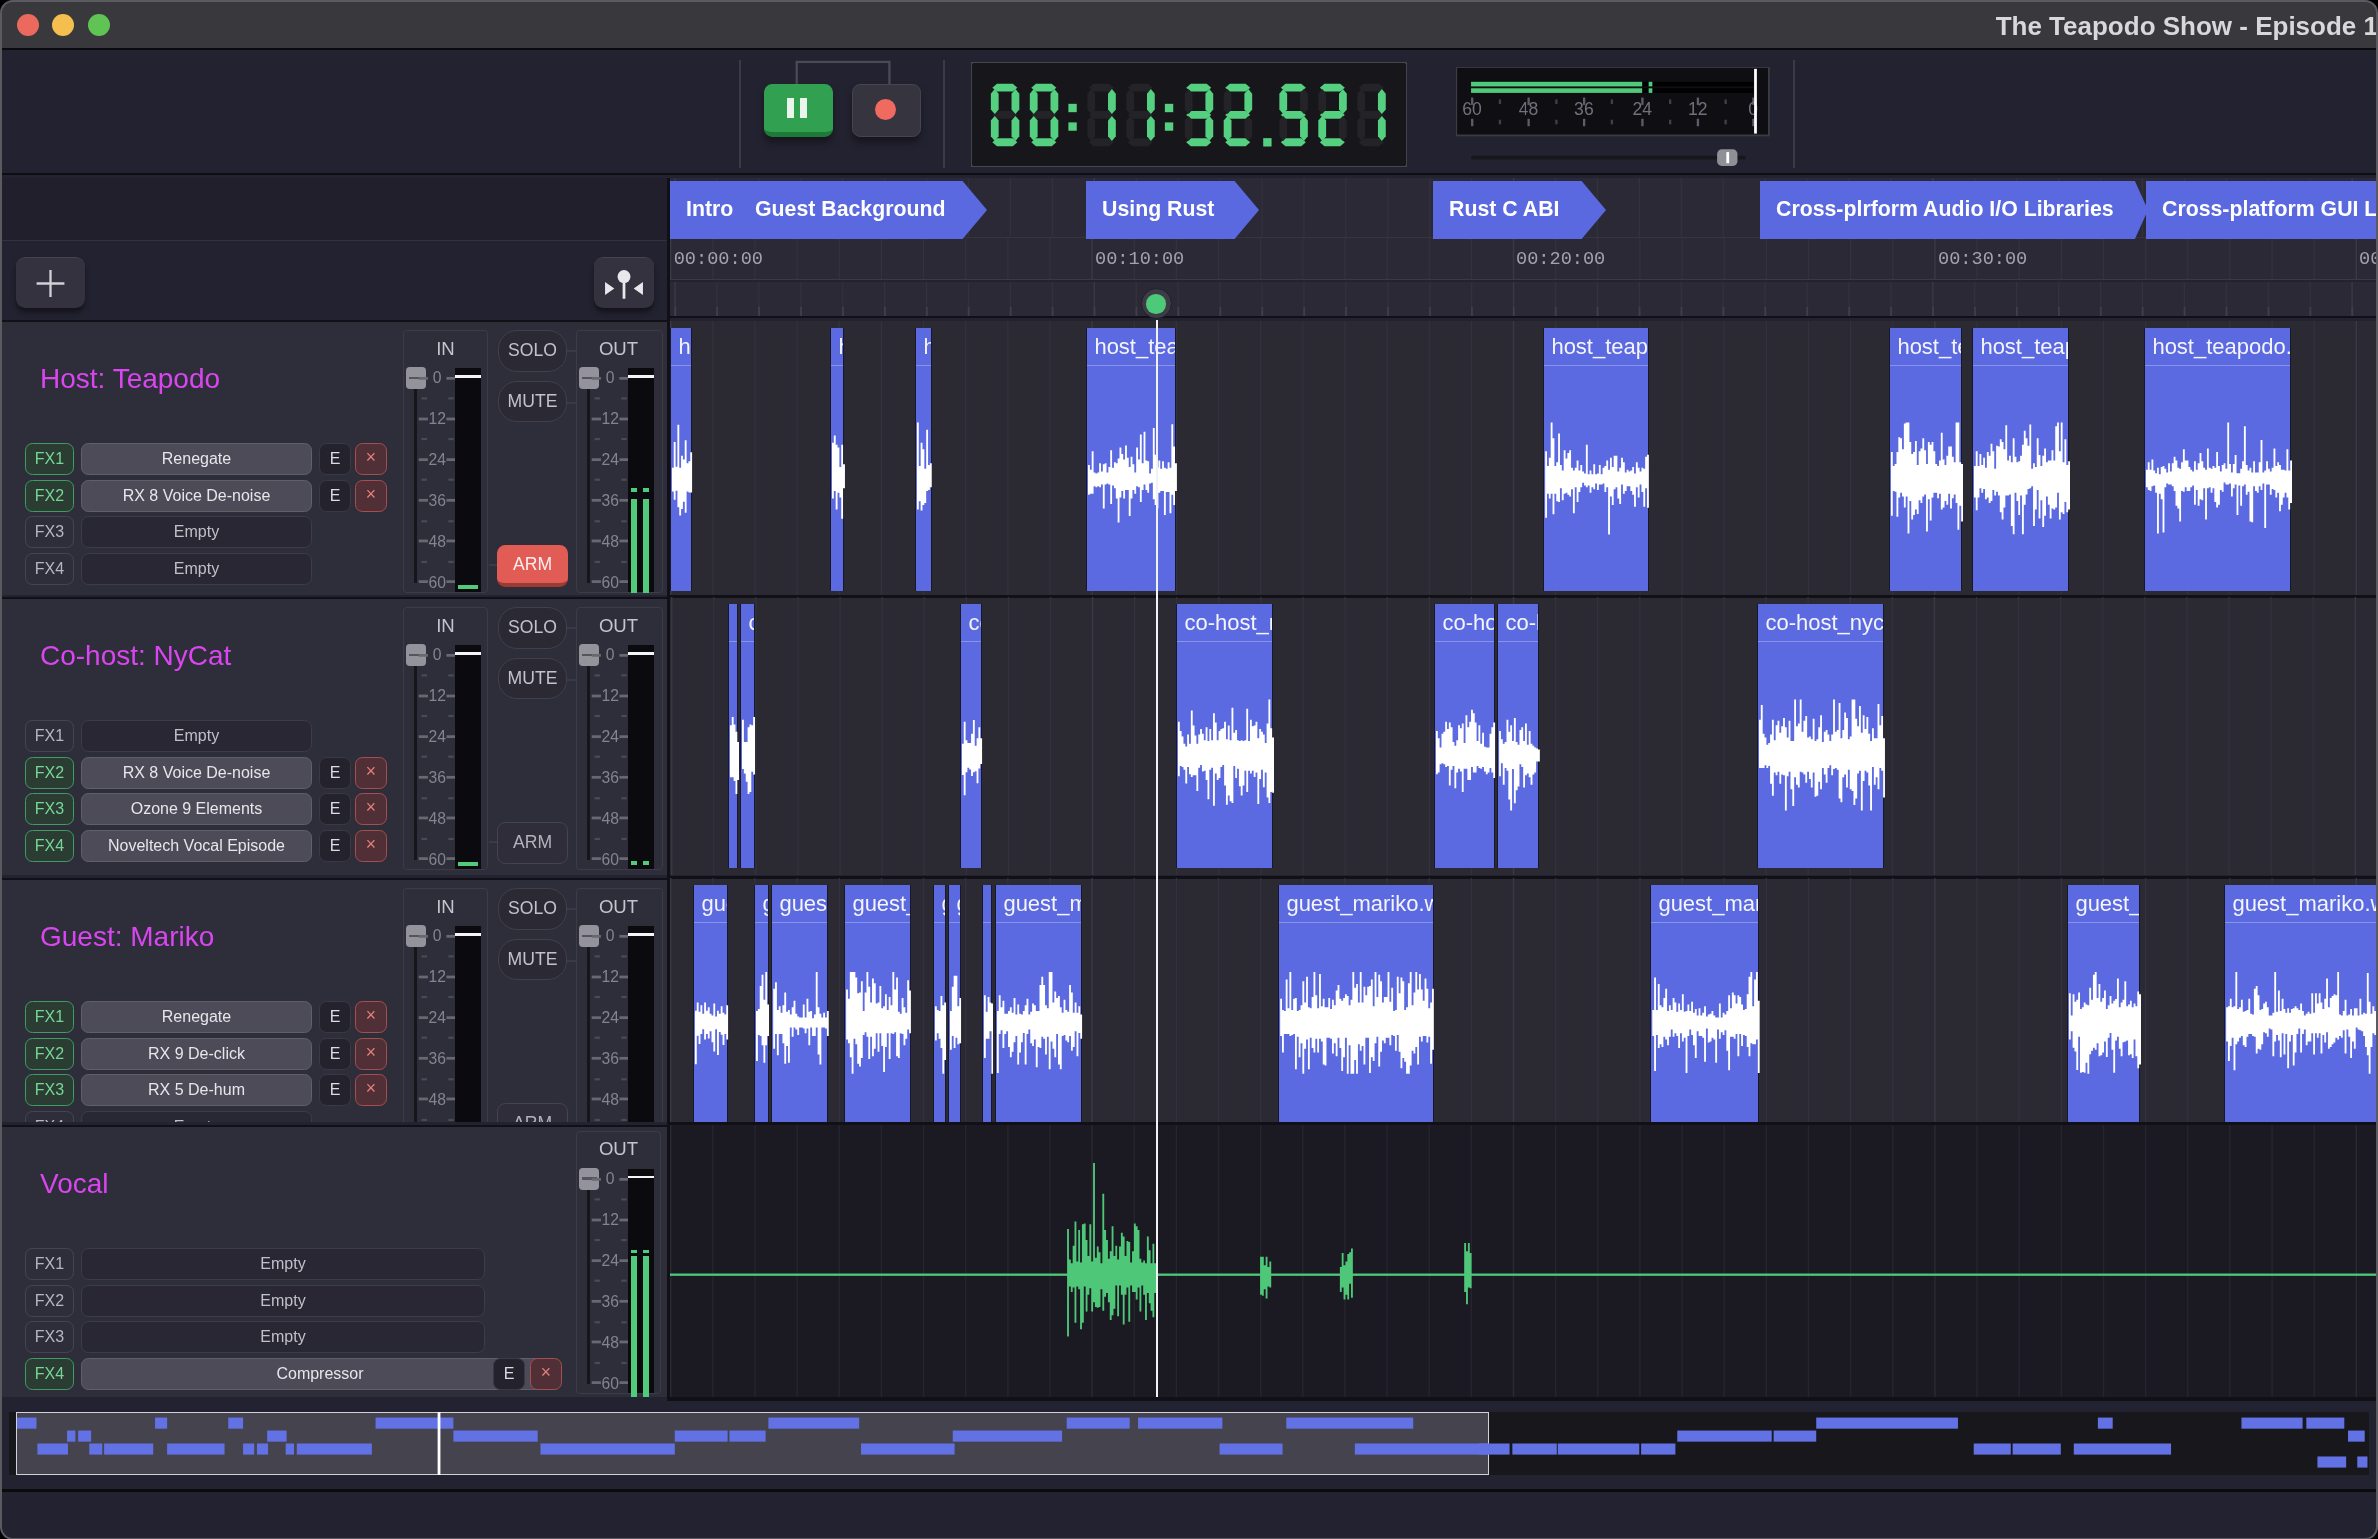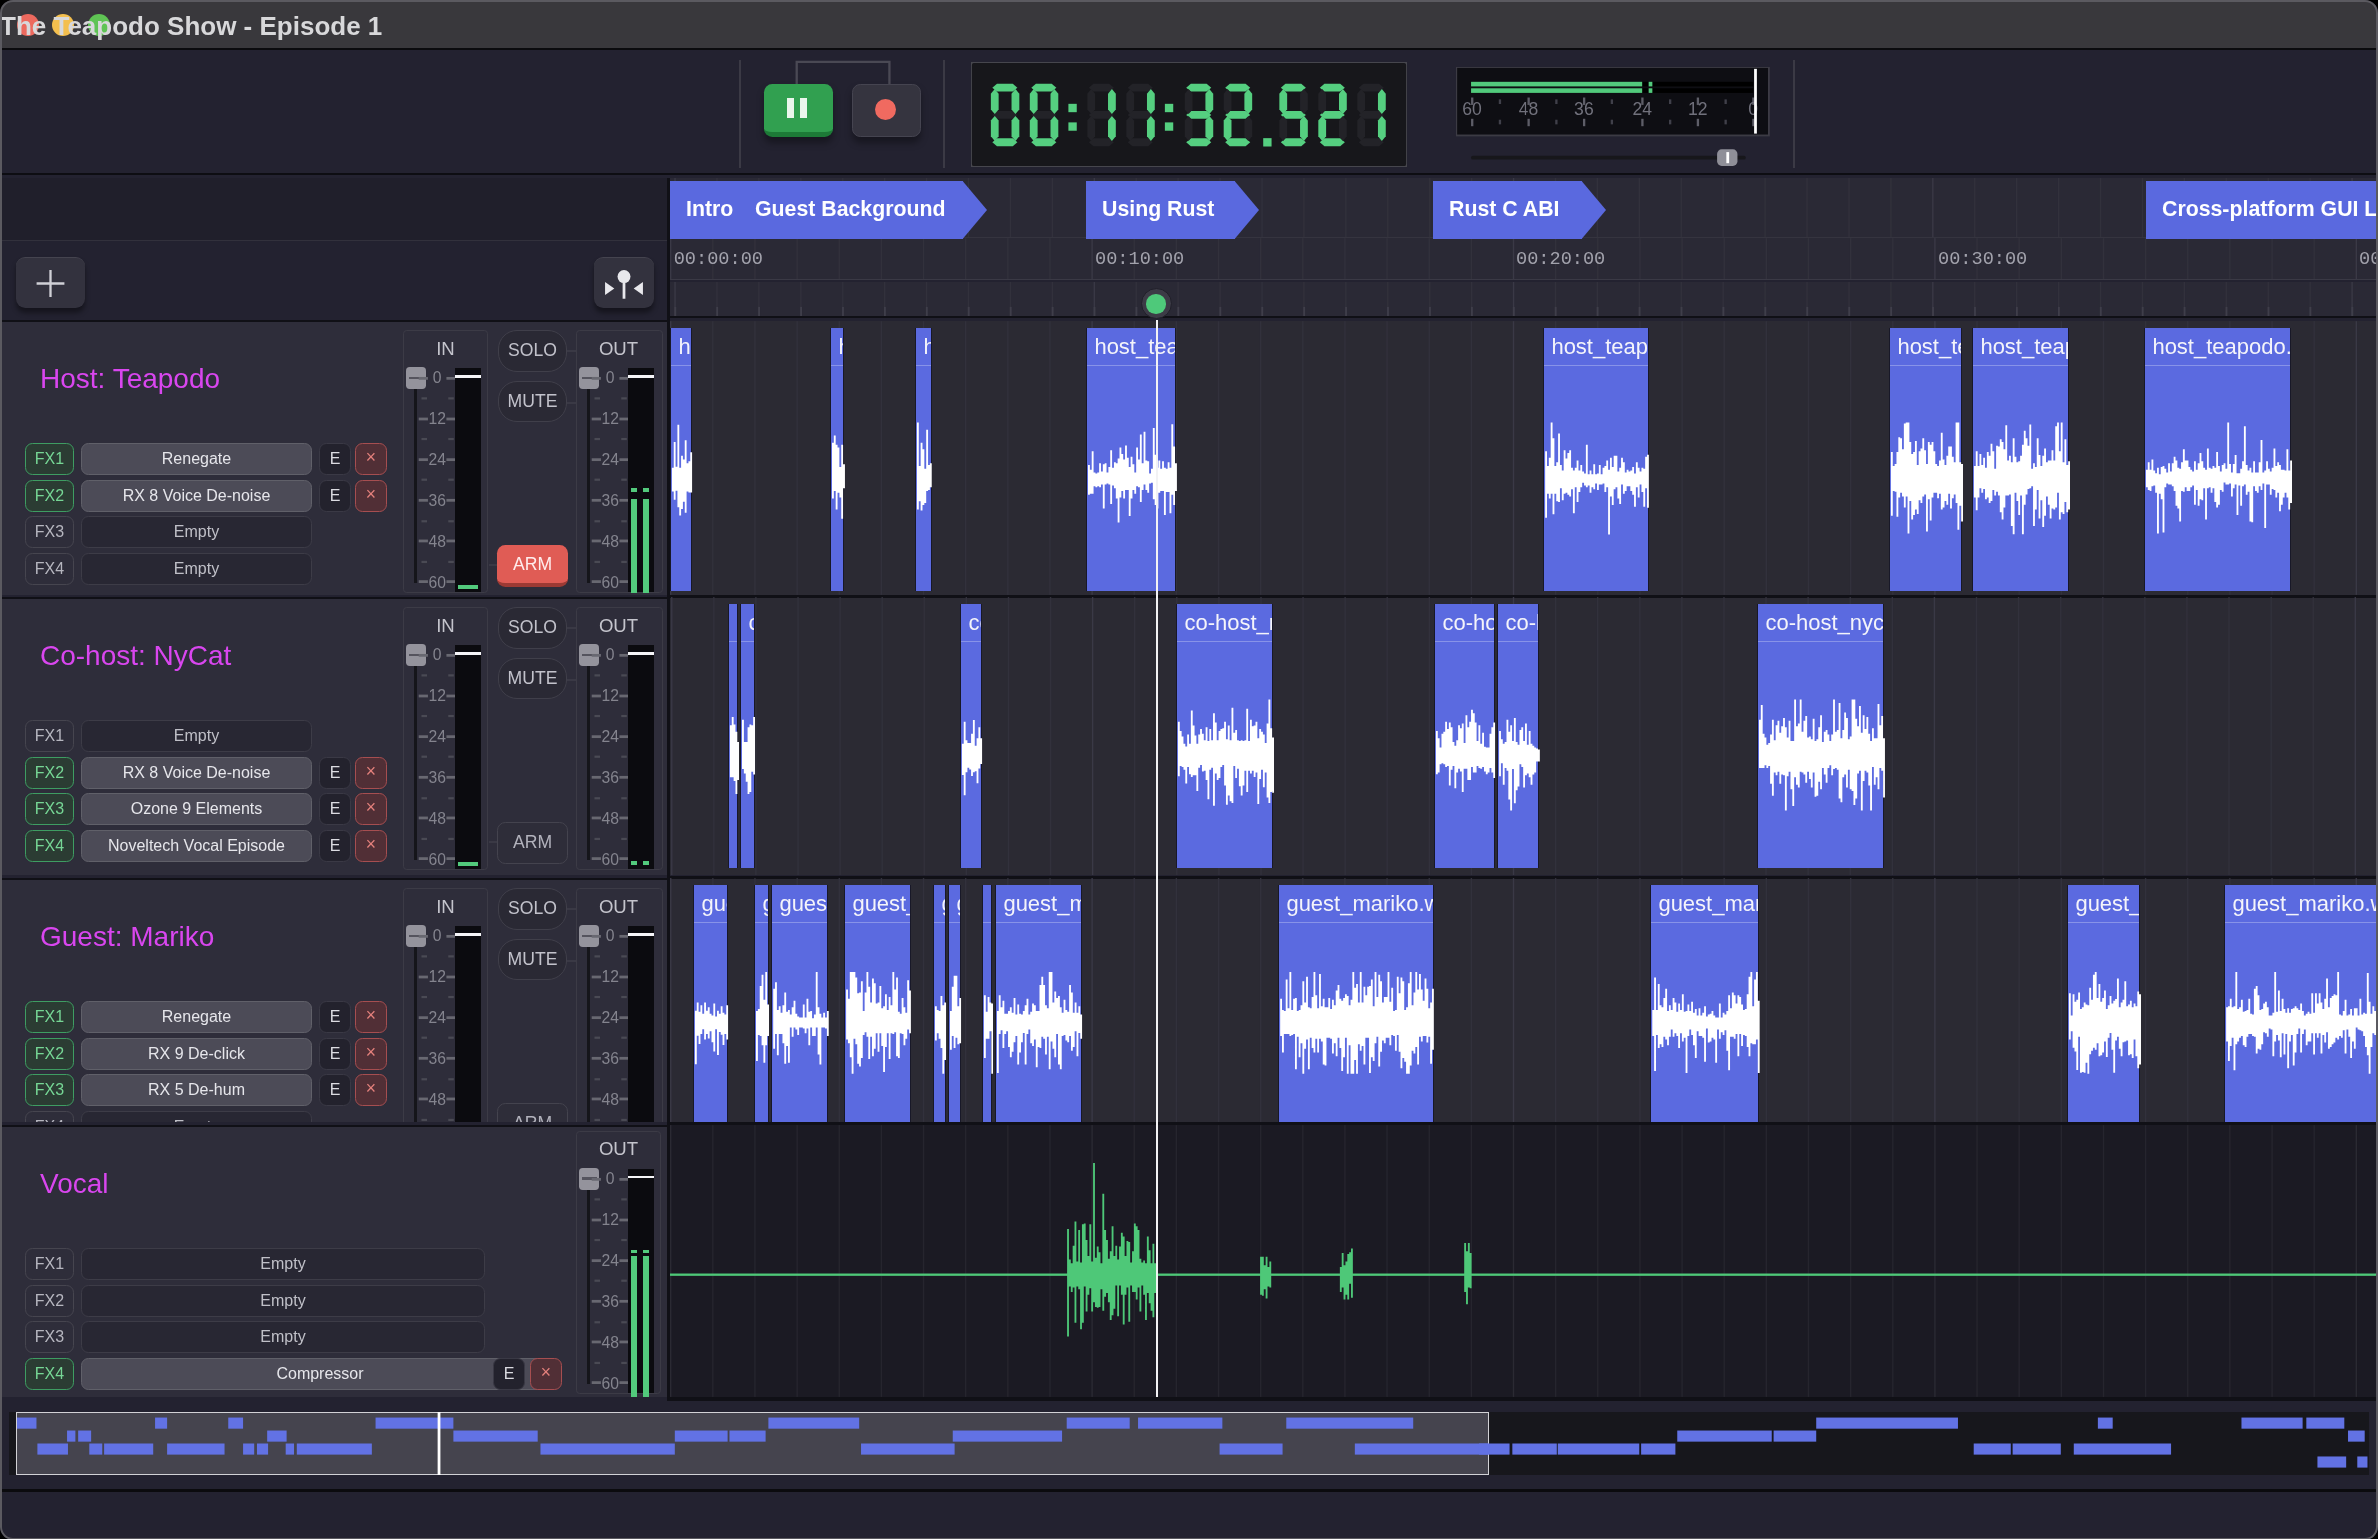--- a/index.html
+++ b/index.html
@@ -1,19 +1,19 @@
 <!DOCTYPE html>
 <html style="font-size:15px"><head><meta charset="utf-8"><style>
 *{margin:0;padding:0;box-sizing:border-box}
 body{width:2378px;height:1540px;background:#000;font-family:"Liberation Sans",sans-serif;position:relative;overflow:hidden}
 .win{position:absolute;left:0;top:0;width:2378px;height:1540px;background:#232230;border-radius:13px;overflow:hidden}
 .frame{position:absolute;left:0;top:0;width:2378px;height:1540px;border-radius:13px;border:2.8px solid #5b5a60;z-index:99;pointer-events:none}
 .tbar{position:absolute;left:0;top:0;width:100%;height:50px;background:#39383c;border-bottom:2.8px solid #0b0b0e}
 .tl{position:absolute;top:14px;width:22px;height:22px;border-radius:50%}
-.title{position:absolute;top:11px;width:100%;text-align:left;font-size:26px;font-weight:bold;color:#d8d8da}
+.title{position:absolute;top:11px;width:100%;text-align:right;font-size:26px;font-weight:bold;color:#d8d8da}
 .toolbar{position:absolute;left:0;top:53px;width:100%;height:122px;background:#232230;border-bottom:2.8px solid #0d0d12}
 .sep{position:absolute;top:7.4px;height:108px;width:1.9px;background:#3b3a45}
 .lpanel{position:absolute;left:0;top:178px;width:667px;height:1223px;background:#232230}
 .thead{position:absolute;left:0;width:667px;background:#2e2d3a;overflow:hidden;border-top:2.8px solid #101016}
 .ttitle{position:absolute;left:40px;top:41px;font-size:28px;color:#d946ef}
 .fxl{position:absolute;width:49px;height:32px;border-radius:7.4px;font-size:16px;line-height:29px;text-align:center}
 .fxg{border:1.9px solid #3e9d62;color:#76d695;background:#2b3c33}
 .fxe{border:1.9px solid #46454f;color:#b6b6bf}
 .plg{position:absolute;height:32px;border-radius:7.4px;background:#4c4b57;border:0.9px solid #606069;color:#e6e6eb;font-size:16px;line-height:30px;text-align:center;white-space:nowrap;overflow:hidden}
 .ple{position:absolute;height:32px;border-radius:7.4px;background:#282733;border:0.9px solid #3d3c47;color:#c0c0c8;font-size:16px;line-height:30px;text-align:center;white-space:nowrap;overflow:hidden}
@@ -730,20 +730,26 @@
       <div class="flag" style="left:416px;width:149px;z-index:1">
         <div class="flagt">Using Rust</div>
         <svg style="position:absolute;left:149px;top:0" width="24" height="58" viewBox="0 0 26 62">
           <polygon points="0,0 26,31 0,62" fill="#5a69df"></polygon>
         </svg>
       </div>
       <div class="flag" style="left:763px;width:149px;z-index:1">
         <div class="flagt">Rust C ABI</div>
         <svg style="position:absolute;left:149px;top:0" width="24" height="58" viewBox="0 0 26 62">
           <polygon points="0,0 26,31 0,62" fill="#5a69df"></polygon>
+        </svg>
+      </div>
+      <div class="flag" style="left:1090px;width:375px;z-index:1">
+        <div class="flagt">Cross-plrform Audio I/O Libraries</div>
+        <svg style="position:absolute;left:375px;top:0" width="13" height="58" viewBox="0 0 14 62">
+          <polygon points="0,0 14,31 0,62" fill="#5a69df"></polygon>
         </svg>
       </div>
       <div class="flag" style="left:1476px;width:235px;z-index:1">
         <div class="flagt">Cross-platform GUI Libraries</div>
       </div>
     </div>
     <div class="tlrow" style="top:238px;height:42px;background:#2a2935;border-bottom:1.9px solid #3a3945">
       <svg width="1709" height="42" viewBox="0 0 1842 45" style="position:absolute;left:0px;top:0px">
         <rect x="0.0" y="0" width="1.5" height="45" fill="#3a3946"></rect>
         <rect x="45.4" y="0" width="1.5" height="45" fill="#32313c"></rect>

